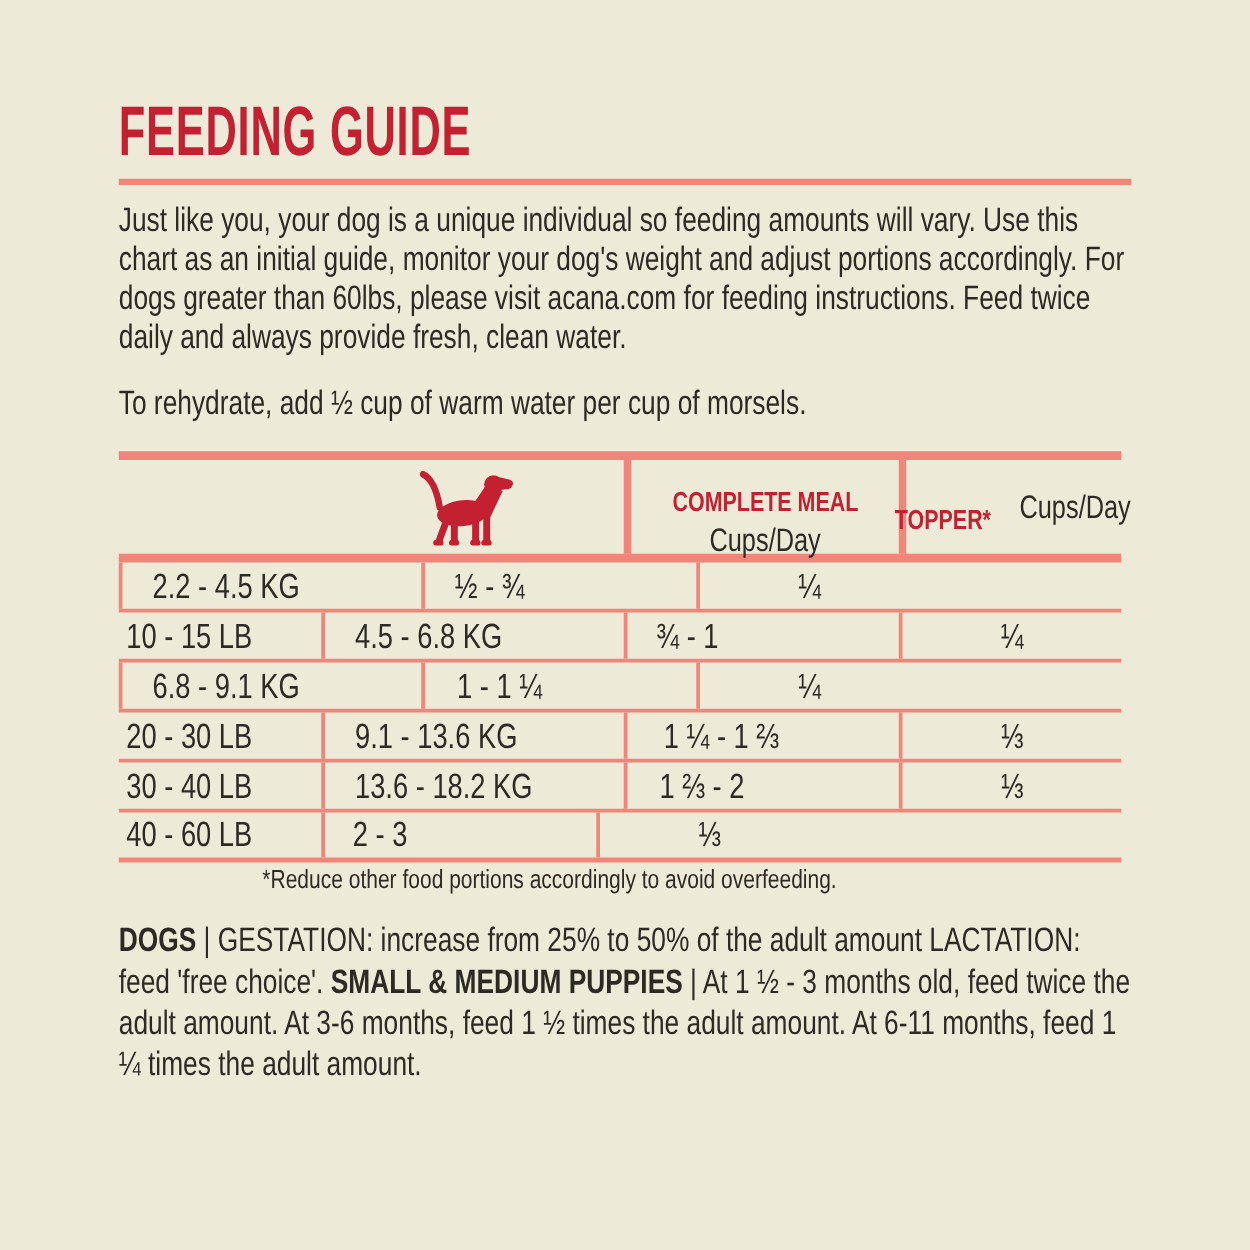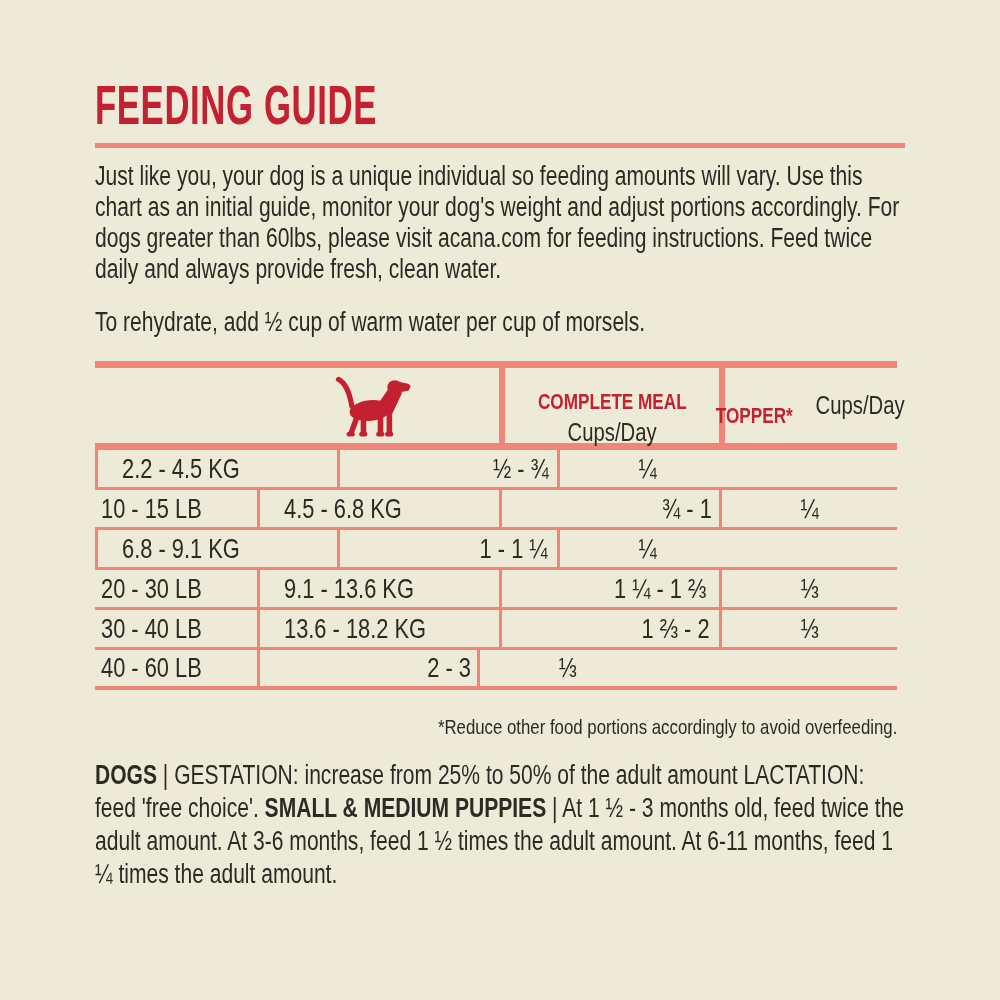--- a/index.html
+++ b/index.html
@@ -41,24 +41,24 @@
   .dogicon{position:absolute;left:238px;top:4px;width:82px;height:74px;}
   .th-meal{width:220px;border-left:6px solid var(--salmon);display:flex;flex-direction:column;align-items:center;justify-content:center;}
   .th-topper{width:178px;border-left:6px solid var(--salmon);display:flex;flex-direction:row;align-items:center;justify-content:center;}
   .th-red{color:var(--red);font-size:22px;font-weight:700;line-height:33px;margin-top:20px;}
   .th-unit{font-size:26px;line-height:29px;color:var(--ink);}
   .trow{display:flex;height:40px;border-bottom:3px solid var(--salmon);align-items:center;}
   .trow:last-child{border-bottom:4px solid var(--salmon);}
   .td{font-size:28px;display:flex;align-items:center;height:100%;}
   .td-lb{width:162px;padding-left:6px;}
   .td-kg{width:242px;border-left:3px solid var(--salmon);padding-left:24px;}
-  .td-meal{width:220px;border-left:3px solid var(--salmon);justify-content:flex-end;padding-left:16px;}
+  .td-meal{width:220px;border-left:3px solid var(--salmon);justify-content:flex-start;padding-left:16px;}
   .td-topper{width:178px;border-left:3px solid var(--salmon);justify-content:center;}
 
-  .footnote{margin-top:25px;width:802px;text-align:right;font-size:21px;line-height:24px;}
+  .footnote{margin-top:2px;width:802px;font-size:21px;line-height:24px;}
 
   .notes{margin-top:20px;font-size:27px;line-height:33px;}
   .notes b{font-weight:700;}
 
   svg .fillred{fill:var(--red);}
   svg .strokered{stroke:var(--red);fill:none;}
 </style>
 </head>
 <body>
 

